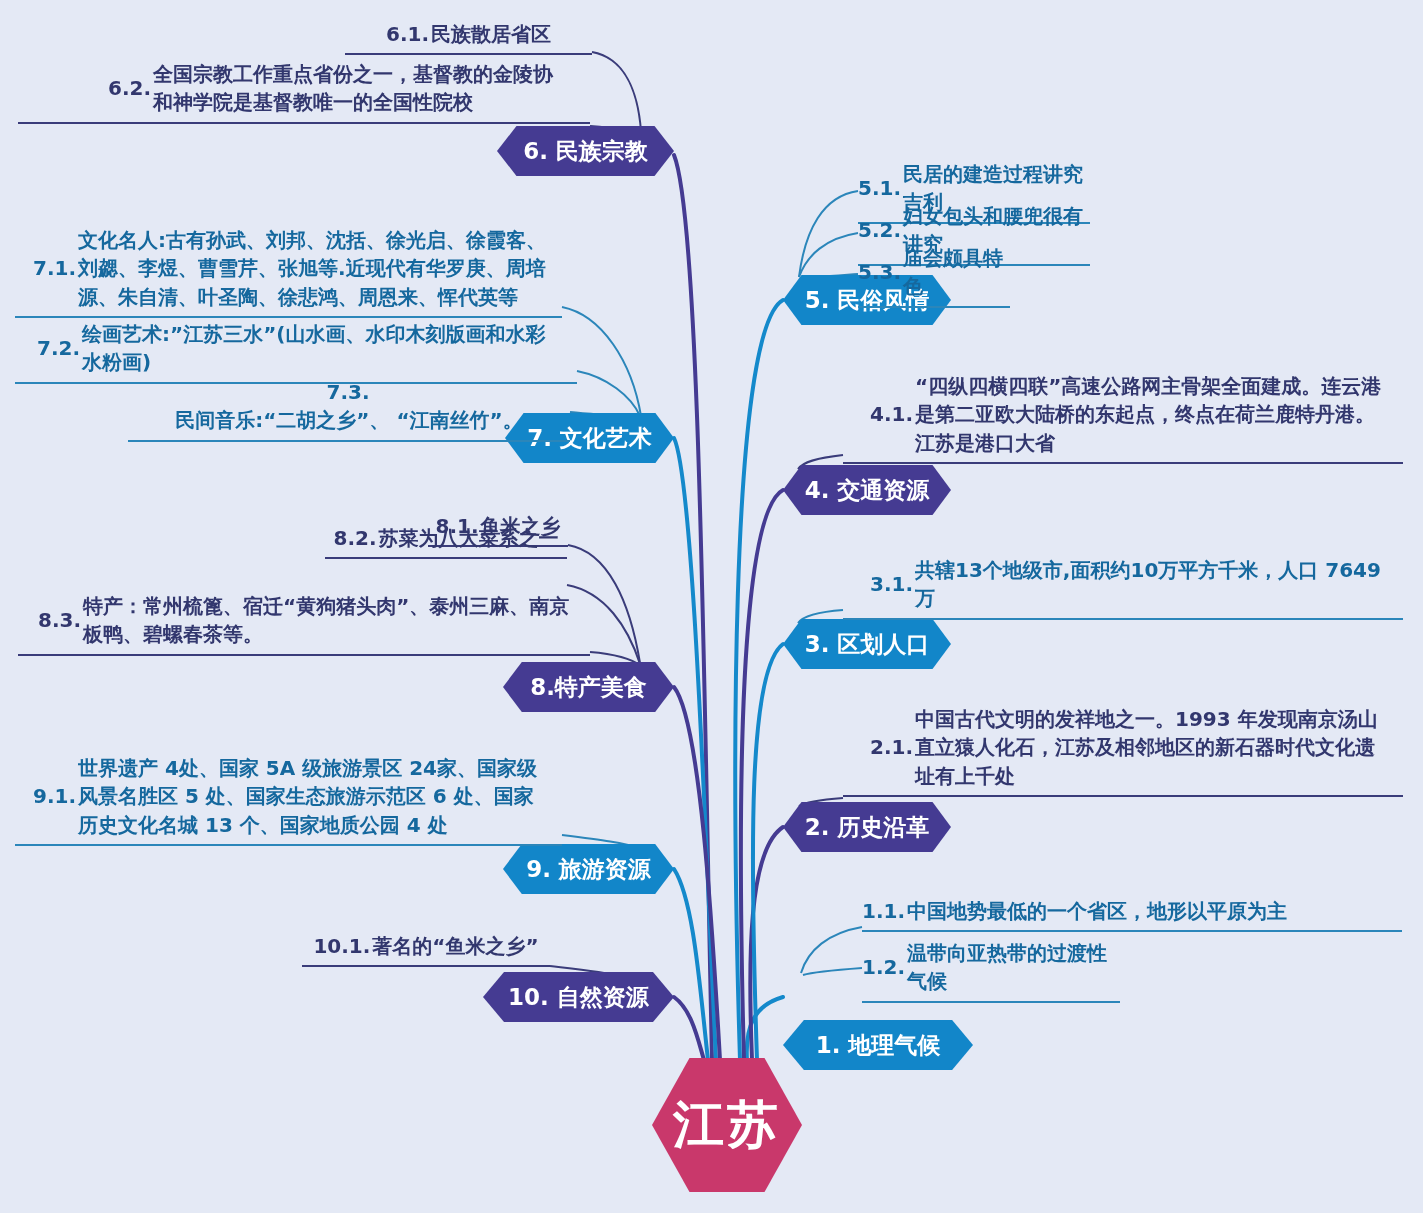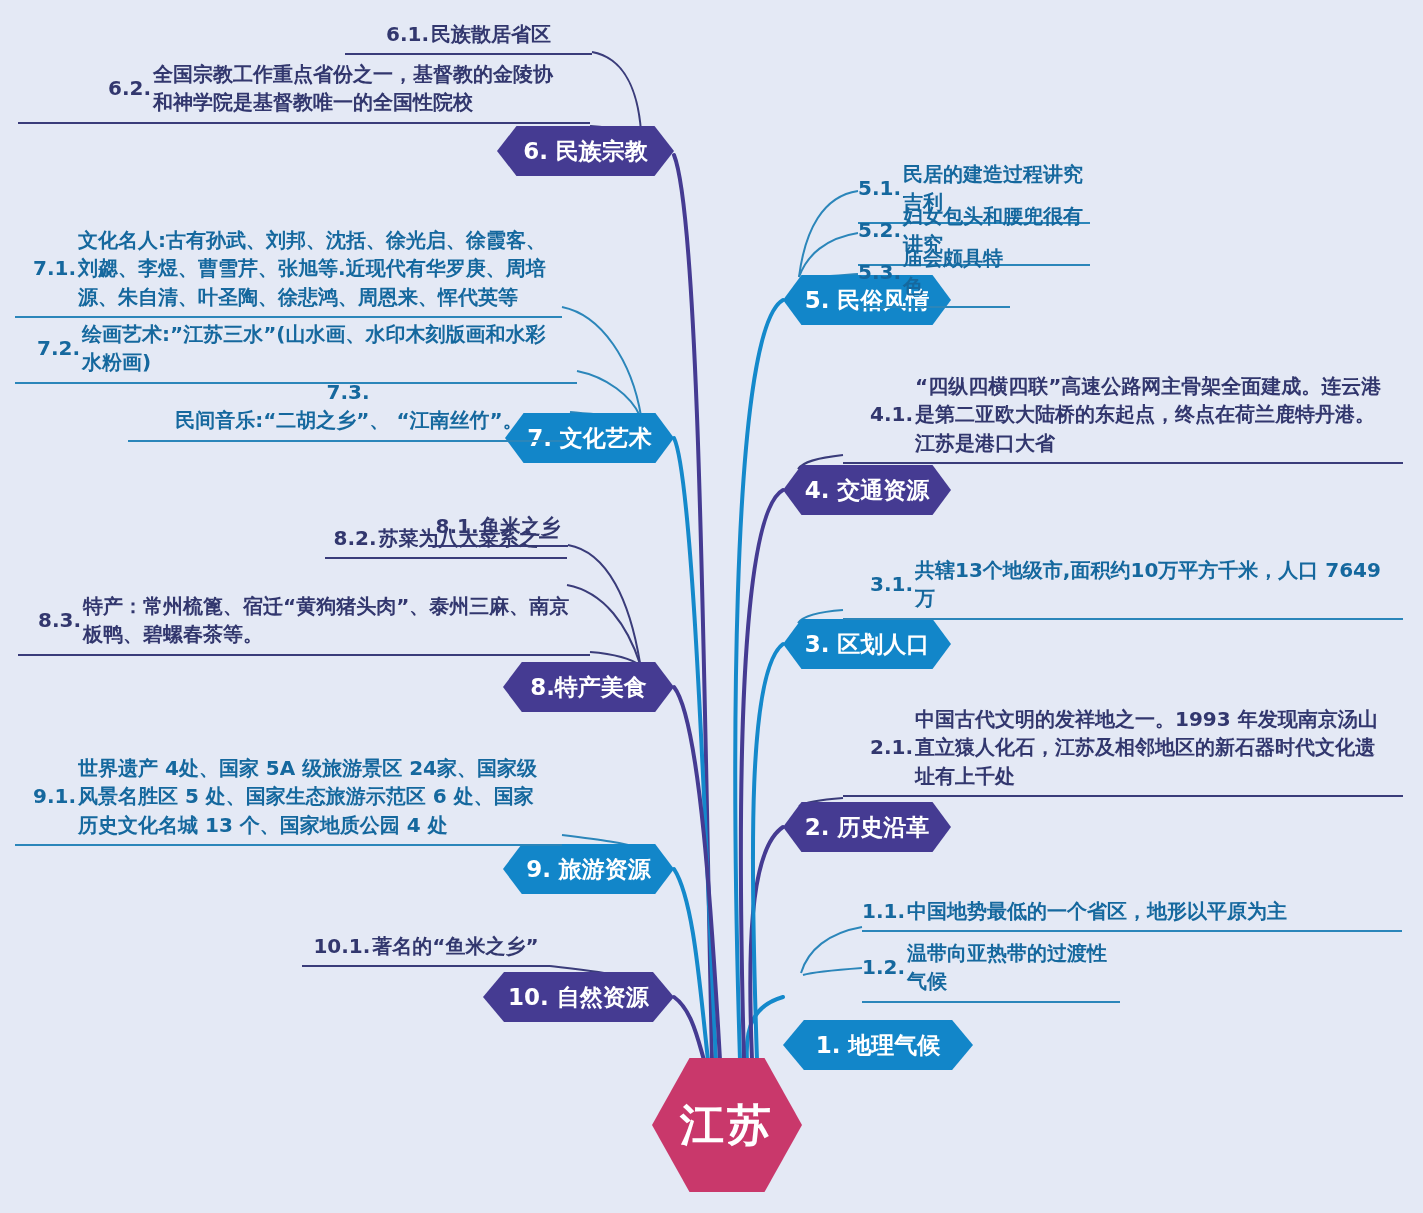--- a/index.html
+++ b/index.html
@@ -33,21 +33,21 @@
   .n8{left:503px;top:662px;width:171px;}
   .n9{left:503px;top:844px;width:171px;}
   .n10{left:483px;top:972px;width:191px;}
 
   
   .center-node{
     position:absolute;left:652px;top:1058px;width:150px;height:134px;
     background:#c9386b;
     clip-path:polygon(0 50%,25% 0,75% 0,100% 50%,75% 100%,25% 100%);
     display:flex;align-items:center;justify-content:center;
-    color:#fff;font-size:44px;font-weight:bold;letter-spacing:3px;
+    color:#fff;font-size:51px;font-weight:bold;letter-spacing:3px;
   }
 
   
   .item{
     position:absolute;display:flex;align-items:center;
     padding-bottom:5px;border-bottom:2px solid;
     font-weight:bold;font-size:20px;line-height:1.42;
   }
   .item .num{white-space:nowrap;margin-right:2px;}
   .item.b{color:#15689e;border-color:#2b86ba;}

